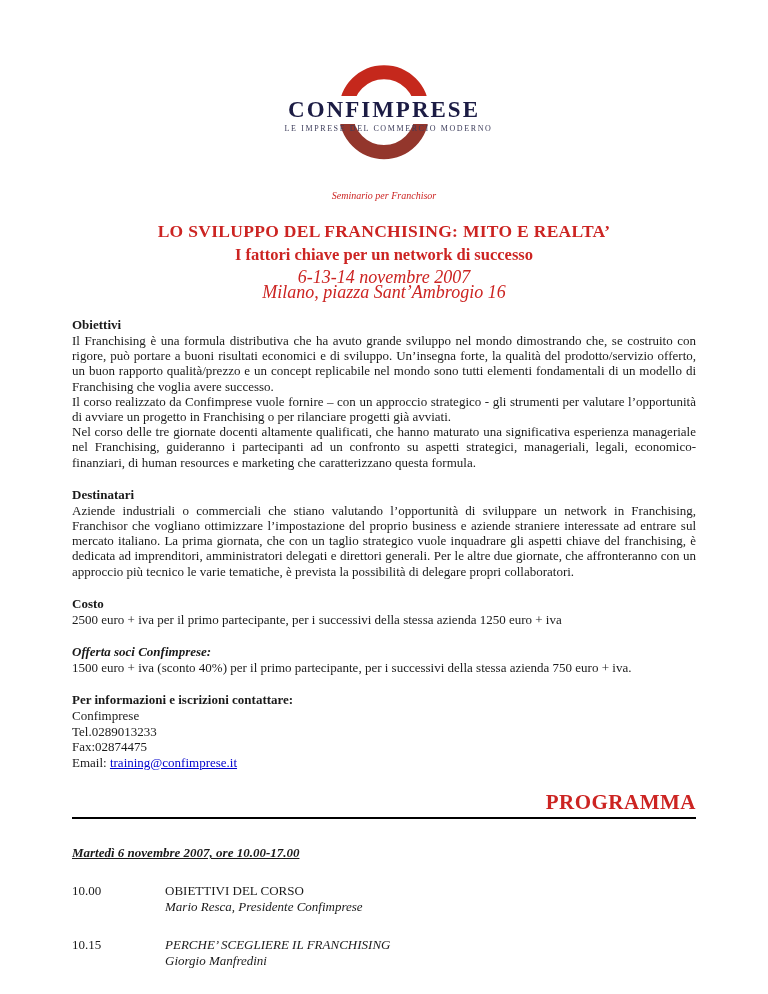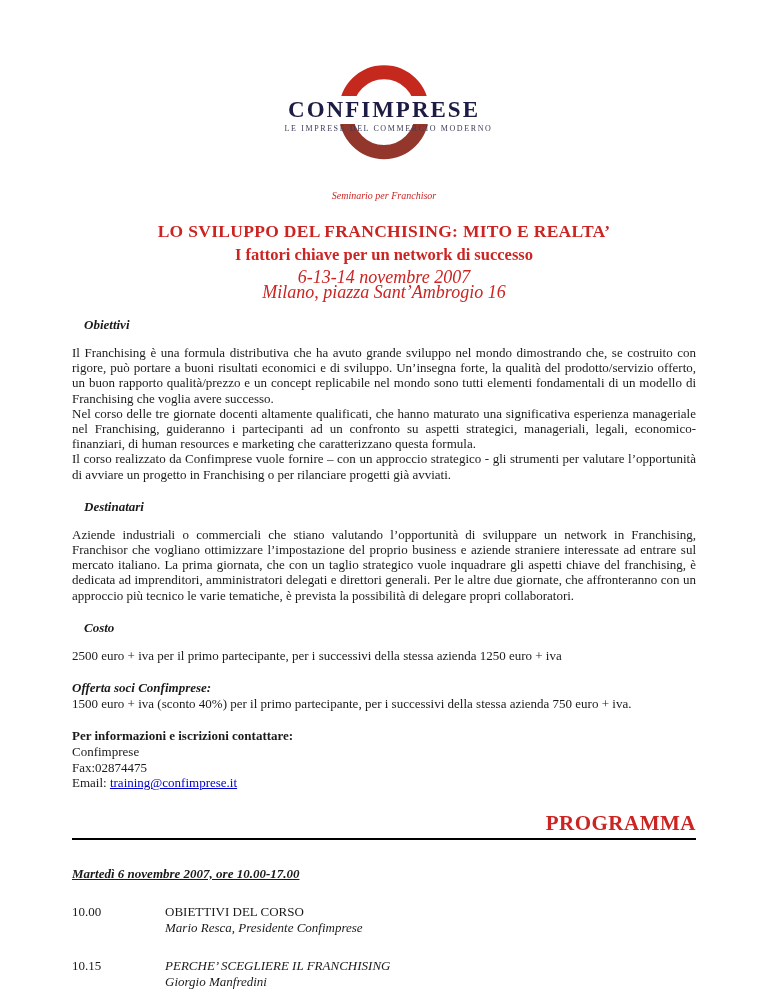--- a/index.html
+++ b/index.html
@@ -87,23 +87,22 @@
     font-style: italic;
     font-size: 18px;
     line-height: 15px;
     margin: 0;
   }
 
   
   .section { margin-top: 17px; }
   .section-heading {
     font-weight: bold;
-    font-style: italic;
-    font-size: 13px;
-    margin: 12px;
+    font-size: 13px;
+    margin: 0;
   }
   .para {
     font-size: 13px;
     line-height: 15.2px;
     text-align: justify;
     margin: 0;
   }
   .italic-heading {
     font-style: italic;
     font-size: 13px;
@@ -187,42 +186,43 @@
 
   <p class="kicker">Seminario per Franchisor</p>
   <h1 class="doc-title">LO SVILUPPO DEL FRANCHISING:  MITO E REALTA’</h1>
   <h2 class="doc-subtitle">I fattori chiave per un network di successo</h2>
   <p class="doc-dates">6-13-14 novembre 2007</p>
   <p class="doc-location">Milano, piazza Sant’Ambrogio 16</p>
 
   <section class="section">
     <h3 class="section-heading">Obiettivi</h3>
     <p class="para">Il Franchising è una formula distributiva che ha avuto grande sviluppo nel mondo dimostrando che, se costruito con rigore, può portare a buoni risultati economici e di sviluppo. Un’insegna forte, la qualità del prodotto/servizio offerto, un buon rapporto qualità/prezzo e un concept replicabile nel mondo sono tutti elementi fondamentali di un modello di Franchising che voglia avere successo.</p>
+    <p class="para">Il corso realizzato da Confimprese vuole fornire – con un approccio strategico - gli strumenti per valutare l’opportunità di avviare un progetto in Franchising o per rilanciare progetti già avviati.</p>
     <p class="para">Nel corso delle tre giornate docenti altamente qualificati, che hanno maturato una significativa esperienza manageriale nel Franchising, guideranno i partecipanti ad un confronto su aspetti strategici, manageriali, legali, economico-finanziari, di human resources e marketing che caratterizzano questa formula.</p>
-    <p class="para">Il corso realizzato da Confimprese vuole fornire – con un approccio strategico - gli strumenti per valutare l’opportunità di avviare un progetto in Franchising o per rilanciare progetti già avviati.</p>
   </section>
 
   <section class="section">
     <h3 class="section-heading">Destinatari</h3>
     <p class="para">Aziende industriali o commerciali che stiano valutando l’opportunità di sviluppare un network in Franchising, Franchisor che vogliano ottimizzare l’impostazione del proprio business e  aziende straniere interessate ad entrare sul mercato italiano. La prima giornata, che con un taglio strategico vuole inquadrare gli aspetti chiave del franchising, è dedicata ad imprenditori, amministratori delegati e direttori generali. Per le altre due giornate, che affronteranno con un approccio più tecnico le varie tematiche,  è prevista la possibilità di delegare propri collaboratori.</p>
   </section>
 
   <section class="section">
     <h3 class="section-heading">Costo</h3>
     <p class="para">2500 euro + iva per il primo partecipante, per i successivi della stessa azienda 1250 euro + iva</p>
   </section>
 
   <section class="section">
     <h3 class="italic-heading">Offerta soci Confimprese:</h3>
     <p class="para">1500 euro + iva (sconto 40%) per il primo partecipante, per i successivi della stessa azienda 750 euro + iva.</p>
   </section>
 
   <section class="section">
     <h3 class="contact-heading">Per informazioni e iscrizioni contattare:</h3>
     <p class="contact-line">Confimprese</p>
+    <p class="contact-line">Tel.0289013233</p>
     <p class="contact-line">Fax:02874475</p>
     <p class="contact-line"><span>Email: </span><a class="email-link">training@confimprese.it</a></p>
   </section>
 
   <div class="programma">PROGRAMMA</div>
 
   <div class="day-heading">Martedì 6 novembre 2007, ore 10.00-17.00</div>
 
   <div class="schedule">
     <div class="schedule-row">

